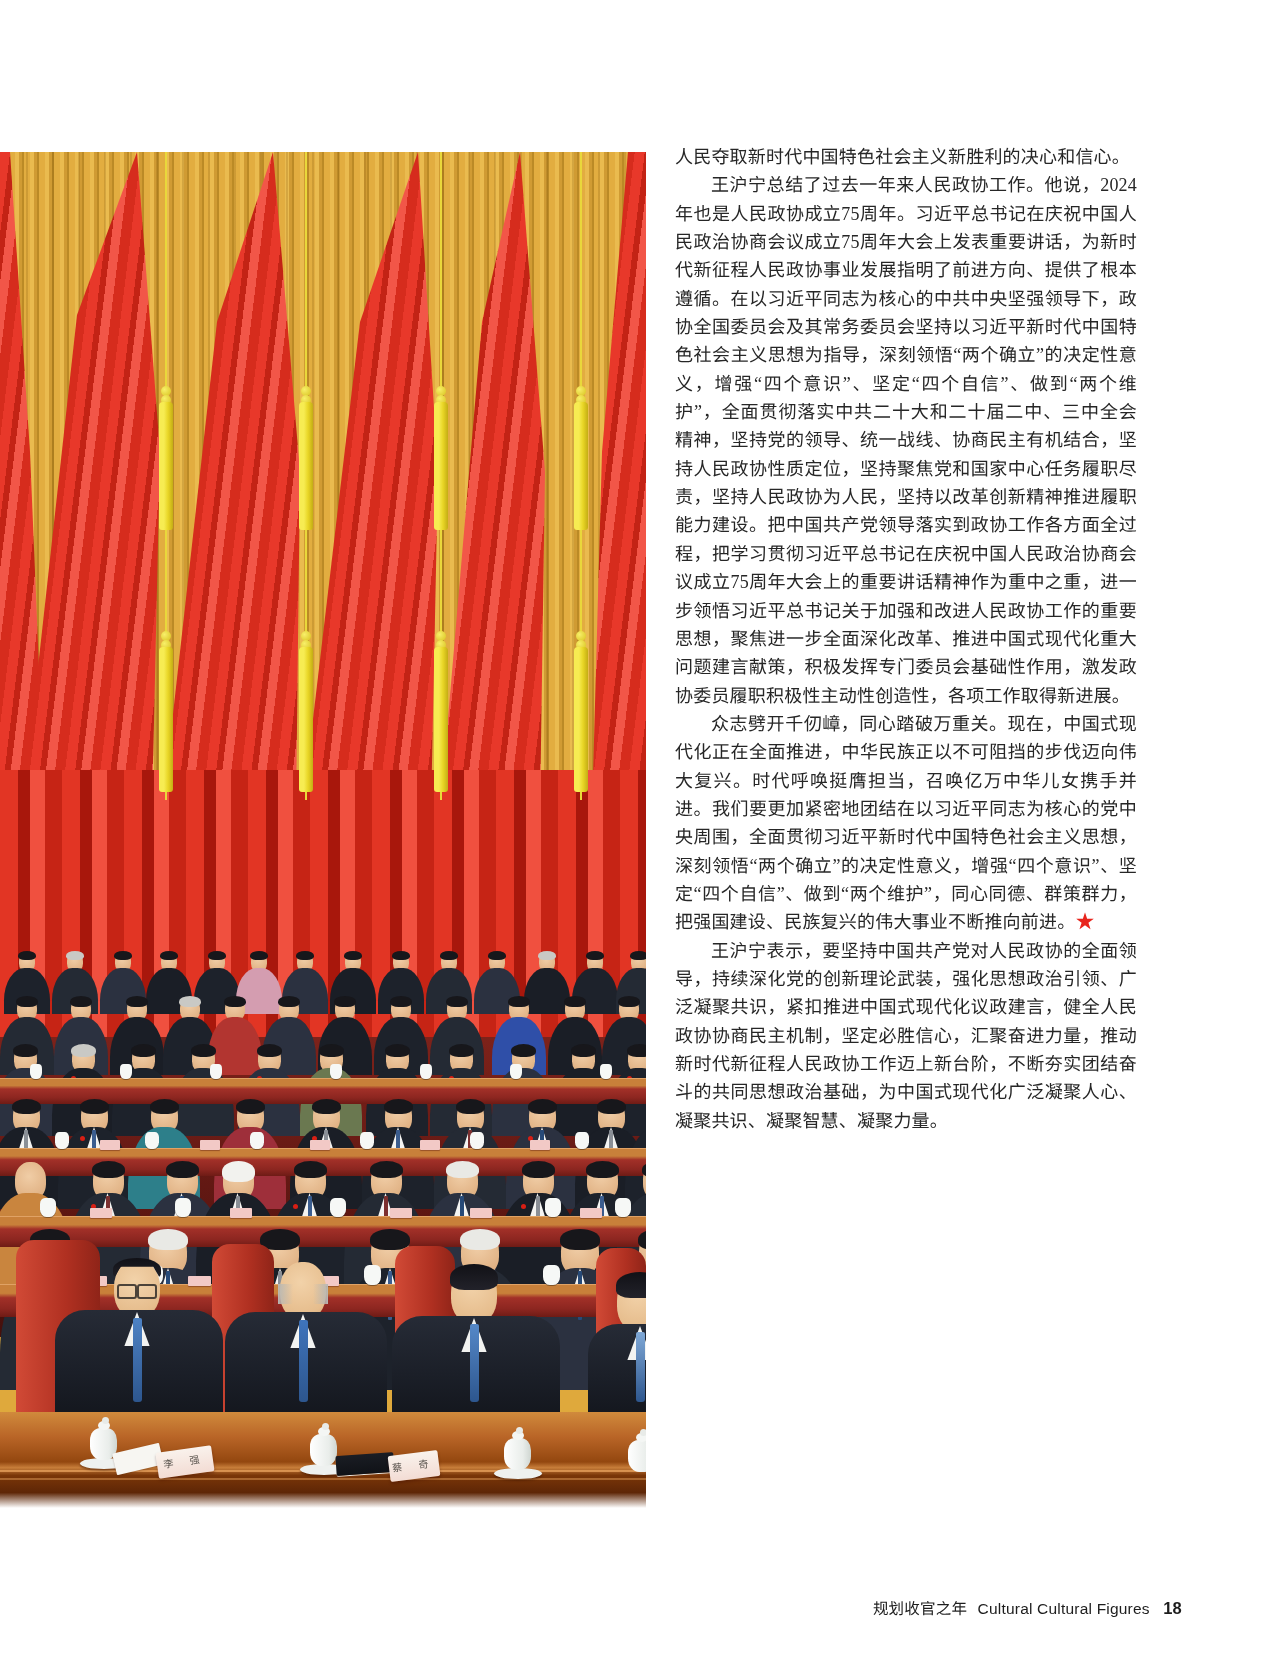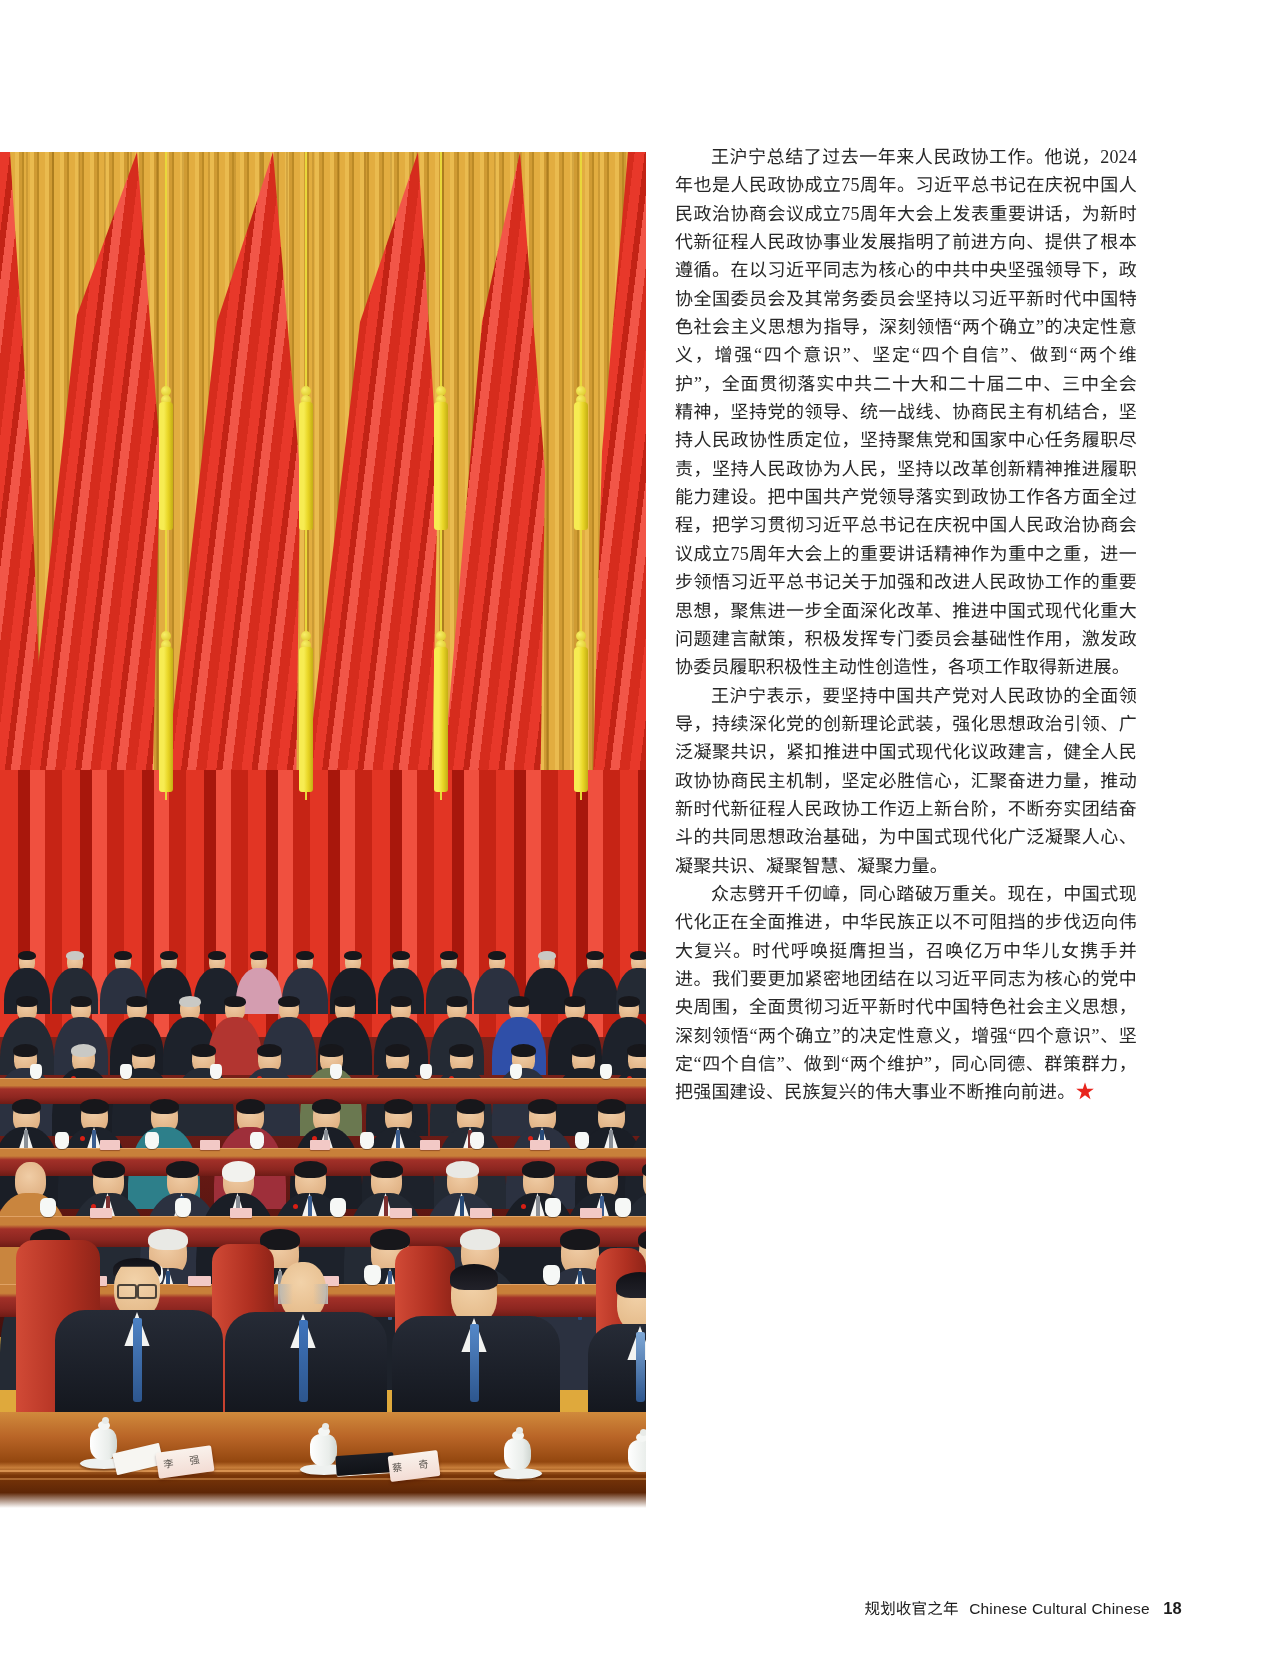--- a/index.html
+++ b/index.html
@@ -584,23 +584,24 @@
     <div class="saucer" style="left:300px;top:1312px;width:48px;height:11px;"></div>
     <div class="mug" style="left:310px;top:1282px;width:27px;height:32px;"></div>
     <div class="folder" style="left:336px;top:1302px;width:58px;height:20px;transform:rotate(-4deg);"></div>
     <div class="placard" style="left:389px;top:1301px;width:50px;height:26px;transform:rotate(-7deg);">蔡  奇</div>
     <div class="saucer" style="left:494px;top:1316px;width:48px;height:11px;"></div>
     <div class="mug" style="left:504px;top:1286px;width:27px;height:32px;"></div>
     <div class="mug" style="left:628px;top:1288px;width:27px;height:32px;"></div>
   </figure>
 
   <main class="article" id="article">
+      <p>人民夺取新时代中国特色社会主义新胜利的决心和信心。</p>
       <p class="indent">王沪宁总结了过去一年来人民政协工作。他说，2024年也是人民政协成立75周年。习近平总书记在庆祝中国人民政治协商会议成立75周年大会上发表重要讲话，为新时代新征程人民政协事业发展指明了前进方向、提供了根本遵循。在以习近平同志为核心的中共中央坚强领导下，政协全国委员会及其常务委员会坚持以习近平新时代中国特色社会主义思想为指导，深刻领悟“两个确立”的决定性意义，增强“四个意识”、坚定“四个自信”、做到“两个维护”，全面贯彻落实中共二十大和二十届二中、三中全会精神，坚持党的领导、统一战线、协商民主有机结合，坚持人民政协性质定位，坚持聚焦党和国家中心任务履职尽责，坚持人民政协为人民，坚持以改革创新精神推进履职能力建设。把中国共产党领导落实到政协工作各方面全过程，把学习贯彻习近平总书记在庆祝中国人民政治协商会议成立75周年大会上的重要讲话精神作为重中之重，进一步领悟习近平总书记关于加强和改进人民政协工作的重要思想，聚焦进一步全面深化改革、推进中国式现代化重大问题建言献策，积极发挥专门委员会基础性作用，激发政协委员履职积极性主动性创造性，各项工作取得新进展。</p>
+      <p class="indent">众志劈开千仞嶂，同心踏破万重关。现在，中国式现代化正在全面推进，中华民族正以不可阻挡的步伐迈向伟大复兴。时代呼唤挺膺担当，召唤亿万中华儿女携手并进。我们要更加紧密地团结在以习近平同志为核心的党中央周围，全面贯彻习近平新时代中国特色社会主义思想，深刻领悟“两个确立”的决定性意义，增强“四个意识”、坚定“四个自信”、做到“两个维护”，同心同德、群策群力，把强国建设、民族复兴的伟大事业不断推向前进。<span class="endstar">★</span></p>
       <p class="indent">王沪宁表示，要坚持中国共产党对人民政协的全面领导，持续深化党的创新理论武装，强化思想政治引领、广泛凝聚共识，紧扣推进中国式现代化议政建言，健全人民政协协商民主机制，坚定必胜信心，汇聚奋进力量，推动新时代新征程人民政协工作迈上新台阶，不断夯实团结奋斗的共同思想政治基础，为中国式现代化广泛凝聚人心、凝聚共识、凝聚智慧、凝聚力量。</p>
-      <p class="indent">众志劈开千仞嶂，同心踏破万重关。现在，中国式现代化正在全面推进，中华民族正以不可阻挡的步伐迈向伟大复兴。时代呼唤挺膺担当，召唤亿万中华儿女携手并进。我们要更加紧密地团结在以习近平同志为核心的党中央周围，全面贯彻习近平新时代中国特色社会主义思想，深刻领悟“两个确立”的决定性意义，增强“四个意识”、坚定“四个自信”、做到“两个维护”，同心同德、群策群力，把强国建设、民族复兴的伟大事业不断推向前进。<span class="endstar">★</span></p>
     </main>
 
   <footer class="footer">
     <span>规划收官之年</span>
-    <span style="margin-left:6px;">Chinese Cultural Chinese</span>
+    <span style="margin-left:6px;">Cultural Cultural Figures</span>
     <span class="pageno">18</span>
   </footer>
 </div>
 
 </body></html>

